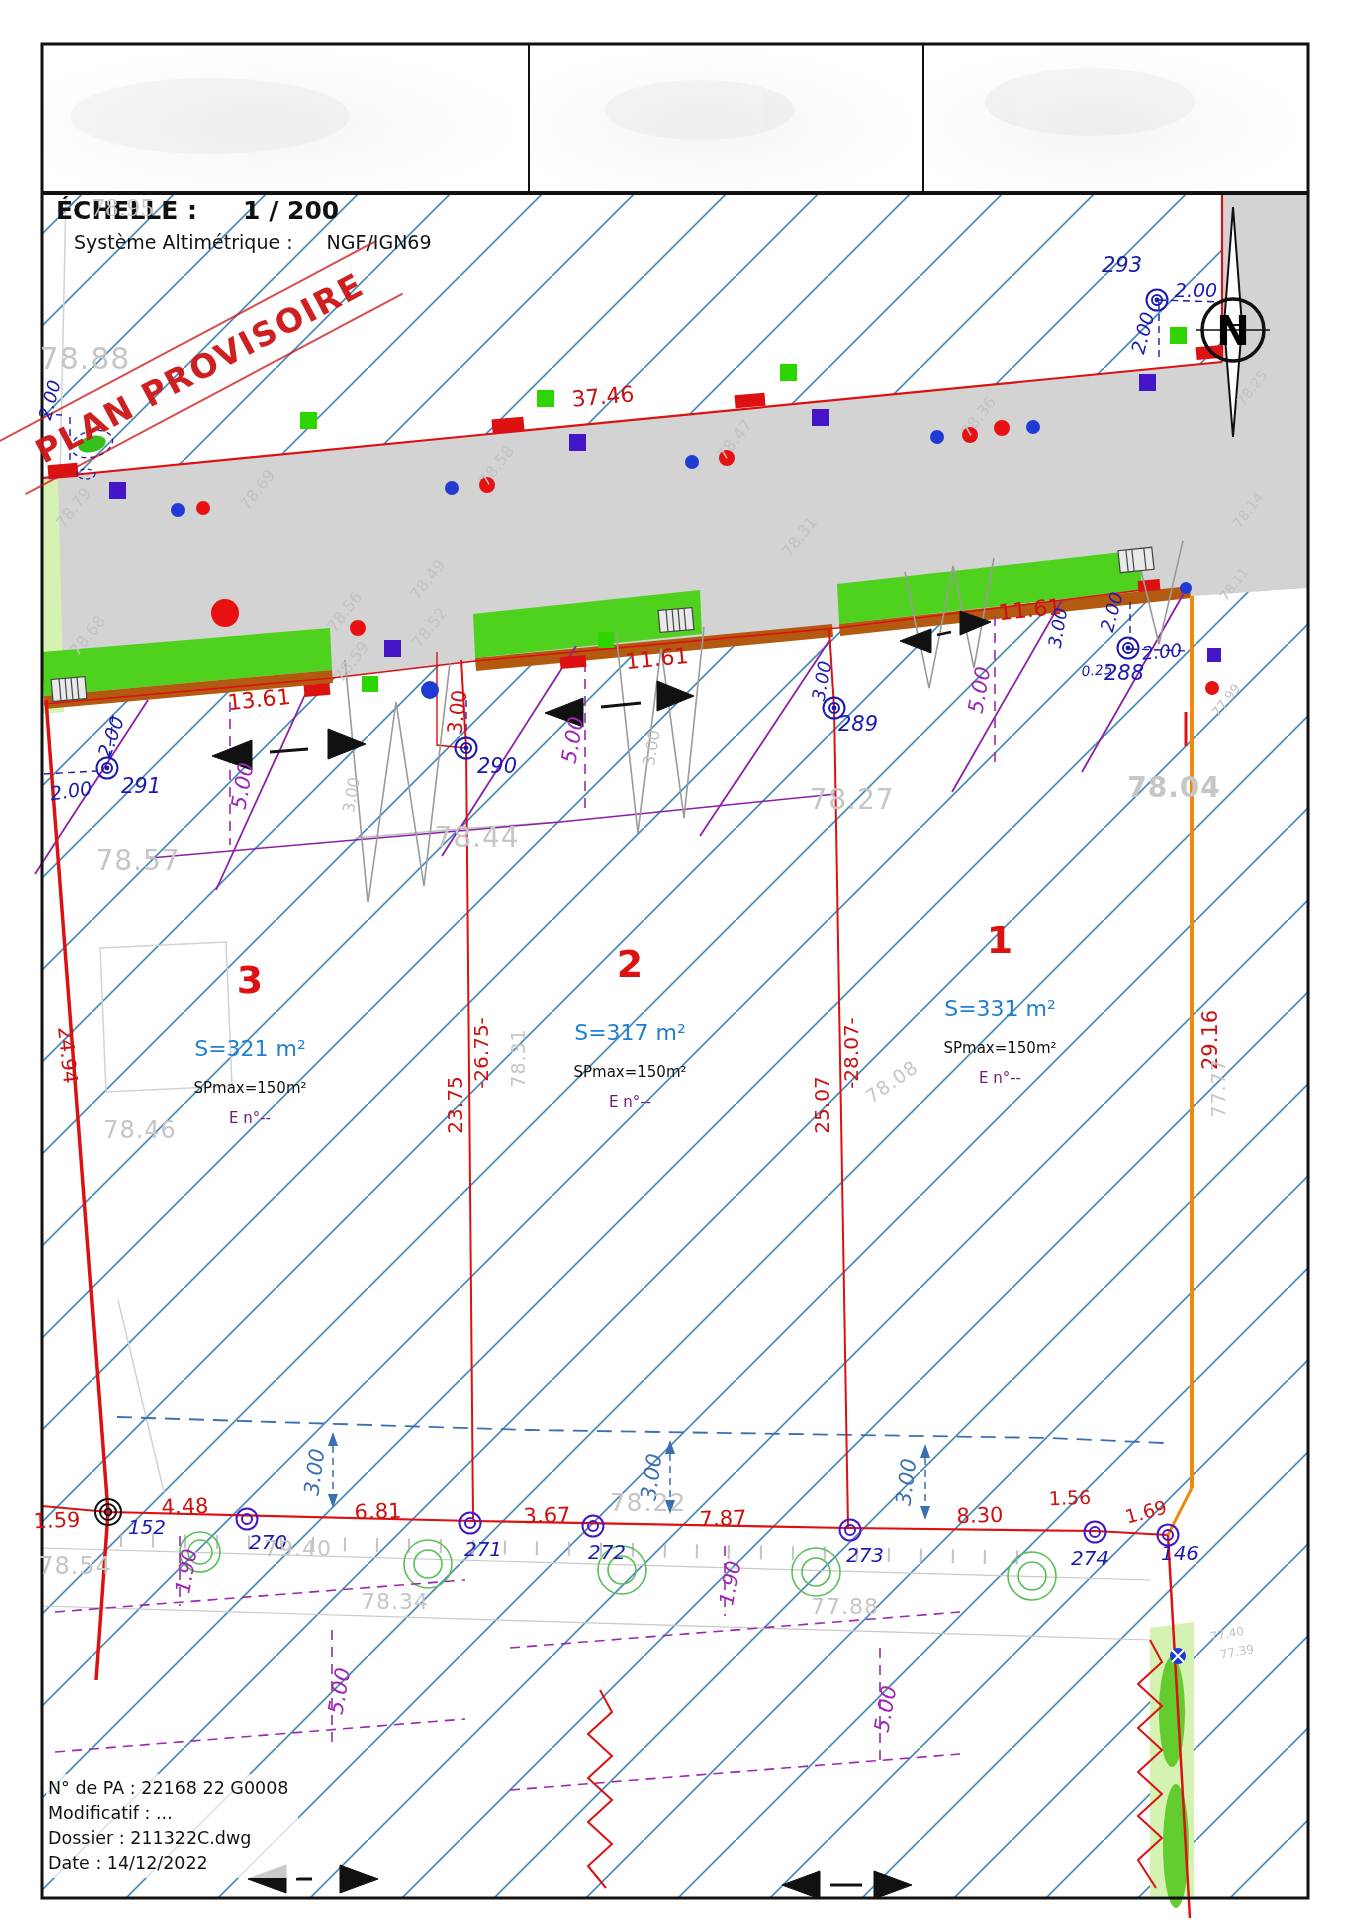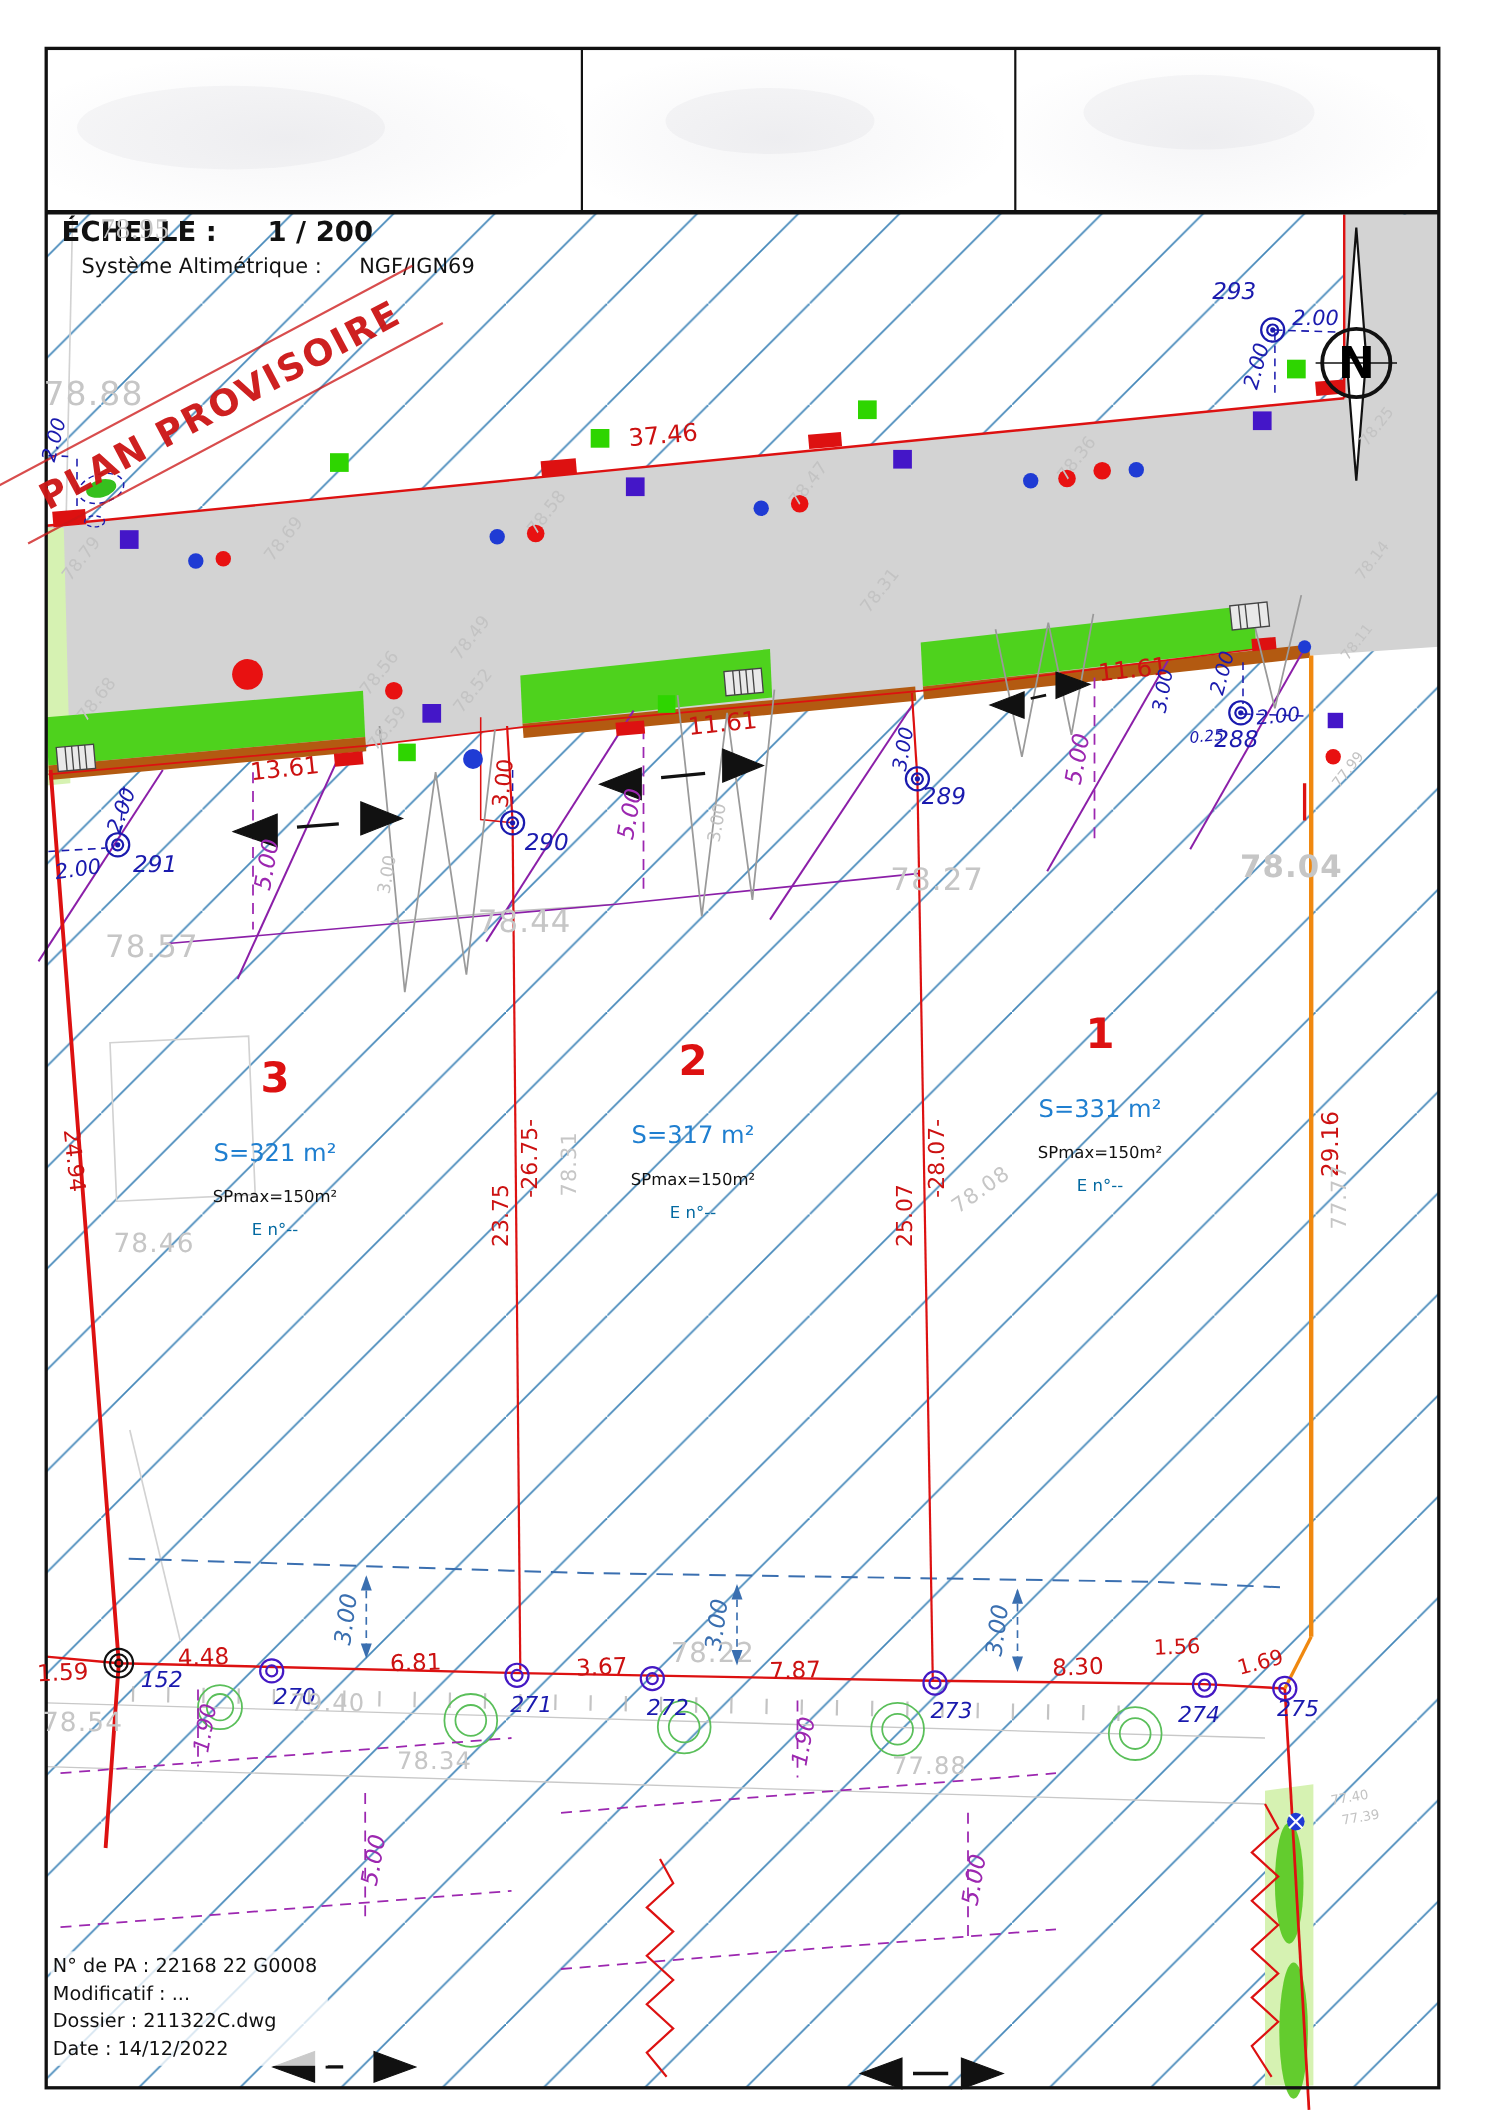--- a/index.html
+++ b/index.html
@@ -18,21 +18,21 @@
   .alti-line{position:absolute;left:74px;top:231px;font-size:19px;color:#111;text-align:center;}
   .alti-line .val{margin-left:34px;}
   .stamp{position:absolute;left:200px;top:368px;transform:translate(-50%,-50%) rotate(-28deg);
          color:#cc1515;font-size:33px;font-weight:bold;letter-spacing:2px;
          border-top:2px solid rgba(204,21,21,.8);border-bottom:2px solid rgba(204,21,21,.8);
          padding:9px 30px;opacity:.95;}
   .lot{position:absolute;width:220px;transform:translateX(-50%);text-align:center;}
   .lot-number{font-size:38px;font-weight:bold;color:#dd1111;margin-bottom:34px;}
   .lot-area{font-size:22px;color:#1f7fd0;margin-bottom:18px;}
   .lot-spmax{font-size:15px;color:#111;margin-bottom:12px;}
-  .lot-permit{font-size:15px;color:#0369a1;}
+  .lot-permit{font-size:15px;color:#701a75;}
   .compass-n{position:absolute;left:1233px;top:331px;transform:translate(-50%,-50%);
              font-size:40px;font-weight:bold;color:#000;}
   .footer{position:absolute;left:46px;top:1774px;font-size:17.5px;color:#111;
           line-height:25px;background:rgba(255,255,255,.78);padding:2px 10px 2px 2px;}
   .title-cell{position:absolute;top:46px;height:145px;
               background:radial-gradient(ellipse at 45% 55%, rgba(110,110,135,.07), transparent 70%);}
 </style>
 </head>
 <body>
 
@@ -402,21 +402,21 @@
       <div class="ann c-blue" style="left: 1097px; top: 670px; font-size: 14px; transform: translate(-50%, -50%) rotate(-5deg);">0.25</div>
       <div class="ann c-blue" style="left: 822px; top: 681px; font-size: 18px; transform: translate(-50%, -50%) rotate(-80deg);">3.00</div>
       <div class="ann c-blue" style="left: 1058px; top: 628px; font-size: 18px; transform: translate(-50%, -50%) rotate(-80deg);">3.00</div>
       <div class="ann c-blue" style="left: 50px; top: 400px; font-size: 18px; transform: translate(-50%, -50%) rotate(-75deg);">2.00</div>
       <div class="ann c-blue" style="left: 147px; top: 1527px; font-size: 20px; transform: translate(-50%, -50%) rotate(0deg);">152</div>
       <div class="ann c-blue" style="left: 268px; top: 1542px; font-size: 20px; transform: translate(-50%, -50%) rotate(0deg);">270</div>
       <div class="ann c-blue" style="left: 483px; top: 1549px; font-size: 20px; transform: translate(-50%, -50%) rotate(0deg);">271</div>
       <div class="ann c-blue" style="left: 607px; top: 1552px; font-size: 20px; transform: translate(-50%, -50%) rotate(0deg);">272</div>
       <div class="ann c-blue" style="left: 865px; top: 1555px; font-size: 20px; transform: translate(-50%, -50%) rotate(0deg);">273</div>
       <div class="ann c-blue" style="left: 1090px; top: 1558px; font-size: 20px; transform: translate(-50%, -50%) rotate(0deg);">274</div>
-      <div class="ann c-blue" style="left: 1180px; top: 1553px; font-size: 20px; transform: translate(-50%, -50%) rotate(0deg);">275</div>
+      <div class="ann c-blue" style="left: 1180px; top: 1553px; font-size: 20px; transform: translate(-50%, -50%) rotate(0deg);">146</div>
       <div class="ann c-steel" style="left: 315px; top: 1472px; font-size: 21px; transform: translate(-50%, -50%) rotate(-82deg);">3.00</div>
       <div class="ann c-steel" style="left: 652px; top: 1477px; font-size: 21px; transform: translate(-50%, -50%) rotate(-82deg);">3.00</div>
       <div class="ann c-steel" style="left: 907px; top: 1482px; font-size: 21px; transform: translate(-50%, -50%) rotate(-82deg);">3.00</div>
       <div class="ann c-purple" style="left: 243px; top: 786px; font-size: 21px; transform: translate(-50%, -50%) rotate(-80deg);">5.00</div>
       <div class="ann c-purple" style="left: 573px; top: 740px; font-size: 21px; transform: translate(-50%, -50%) rotate(-80deg);">5.00</div>
       <div class="ann c-purple" style="left: 980px; top: 690px; font-size: 21px; transform: translate(-50%, -50%) rotate(-80deg);">5.00</div>
       <div class="ann c-purple" style="left: 186px; top: 1571px; font-size: 20px; transform: translate(-50%, -50%) rotate(-80deg);">1.90</div>
       <div class="ann c-purple" style="left: 730px; top: 1583px; font-size: 20px; transform: translate(-50%, -50%) rotate(-80deg);">1.90</div>
       <div class="ann c-purple" style="left: 340px; top: 1691px; font-size: 21px; transform: translate(-50%, -50%) rotate(-80deg);">5.00</div>
       <div class="ann c-purple" style="left: 886px; top: 1709px; font-size: 21px; transform: translate(-50%, -50%) rotate(-80deg);">5.00</div>

